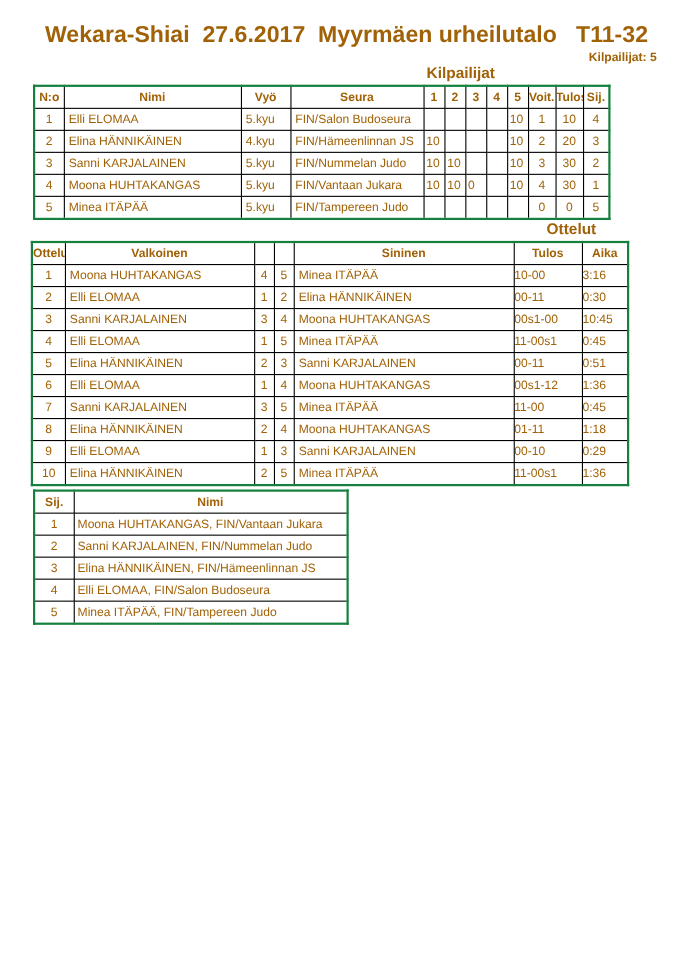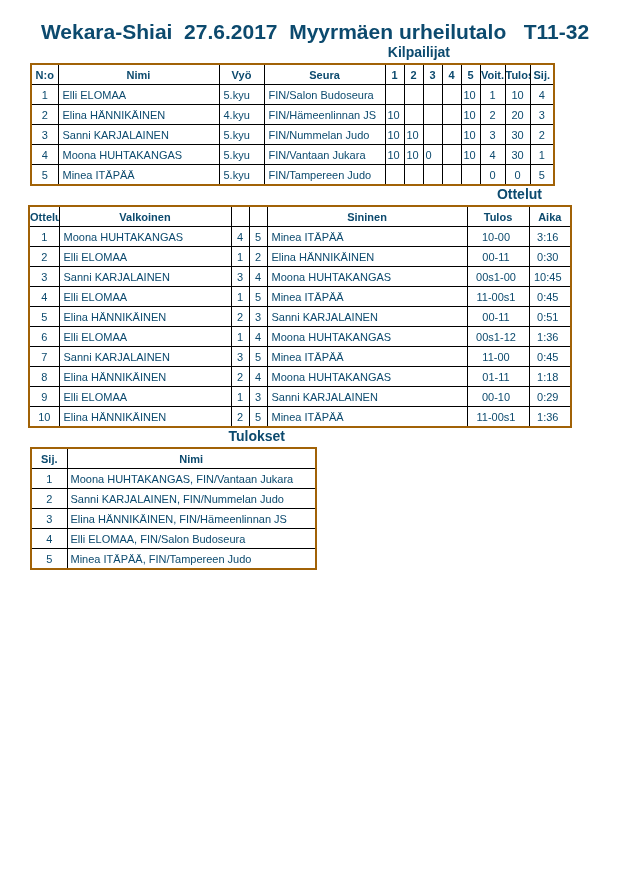--- a/index.html
+++ b/index.html
@@ -1,47 +1,48 @@
 <!DOCTYPE html>
 <html><head>
 <meta charset="utf-8">
 <style>
   html,body{margin:0;padding:0;}
   body{background:#ffffff;}
-  .page{width:630px;height:891px;background:#ffffff;font-family:"Liberation Sans",sans-serif;color:#0c4a6e;overflow:hidden;}
+  .page{width:630px;height:891px;background:#ffffff;font-family:"Liberation Sans",sans-serif;color:#a16207;overflow:hidden;}
   .title{margin:0;padding-top:20px;font-size:21px;font-weight:bold;text-align:center;white-space:pre;}
   .count{margin-top:2px;padding-right:33px;font-size:11px;font-weight:bold;text-align:right;}
   h2.section-heading{margin:0;font-size:14px;font-weight:bold;text-align:right;}
   .h-kilp{width:450px;margin:8px 0 0 30px;}
   .h-ott{width:542px;margin:18px 0 0 28px;}
   .h-tul{width:285px;margin:14px 0 0 30px;}
-  table.tbl{border-collapse:collapse;table-layout:fixed;border:2px solid #a16207;}
+  table.tbl{border-collapse:collapse;table-layout:fixed;border:2px solid #15803d;}
   .t-kilp{margin:3px 0 0 30px;width:523px;}
   .t-ott{margin:3px 0 0 28px;width:542px;}
   .t-tul{margin:3px 0 0 30px;width:285px;}
   .tbl th,.tbl td{border:1px solid #000;height:19px;font-size:11px;padding:0;white-space:nowrap;overflow:hidden;}
   .tbl th{font-weight:bold;text-align:center;}
   .ovis{overflow:visible;}
   td.k-no{text-align:center;}
   td.k-name,td.k-belt,td.k-club{text-align:left;padding-left:4px;}
   td.k-s{text-align:left;padding-left:2px;}
   td.k-w{text-align:center;}
   td.o-no{text-align:center;}
   td.o-white,td.o-blue{text-align:left;padding-left:4px;}
   td.o-n{text-align:center;}
-  td.o-res,td.o-time{text-align:center;padding-right:4px;}
+  td.o-res,td.o-time{text-align:left;padding-right:4px;}
   td.t-place{text-align:center;}
   td.t-name{text-align:left;padding-left:3px;}
 </style>
 </head>
 <body>
 
 <div class="page">
 
   <h1 class="title">Wekara-Shiai  27.6.2017  Myyrmäen urheilutalo   T11-32</h1>
+  <div class="count">Kilpailijat: 5</div>
 
   <h2 class="section-heading h-kilp">Kilpailijat</h2>
   <table class="tbl t-kilp">
     <colgroup>
       <col style="width:27px">
         <col style="width:161px">
         <col style="width:45px">
         <col style="width:121px">
       <col style="width:19px">
         <col style="width:19px">
@@ -251,21 +252,20 @@
           <td class="o-white">Elina HÄNNIKÄINEN</td>
           <td class="o-n">2</td>
           <td class="o-n">5</td>
           <td class="o-blue">Minea ITÄPÄÄ</td>
           <td class="o-res">11-00s1</td>
           <td class="o-time">1:36</td>
         </tr>
       </tbody>
   </table>
 
-  <h2 class="section-heading h-tul">Tulokset</h2>
   <table class="tbl t-tul">
     <colgroup>
       <col style="width:36px">
         <col style="width:249px">
     </colgroup>
     <thead>
       <tr>
         <th>Sij.</th>
         <th>Nimi</th>
       </tr>

